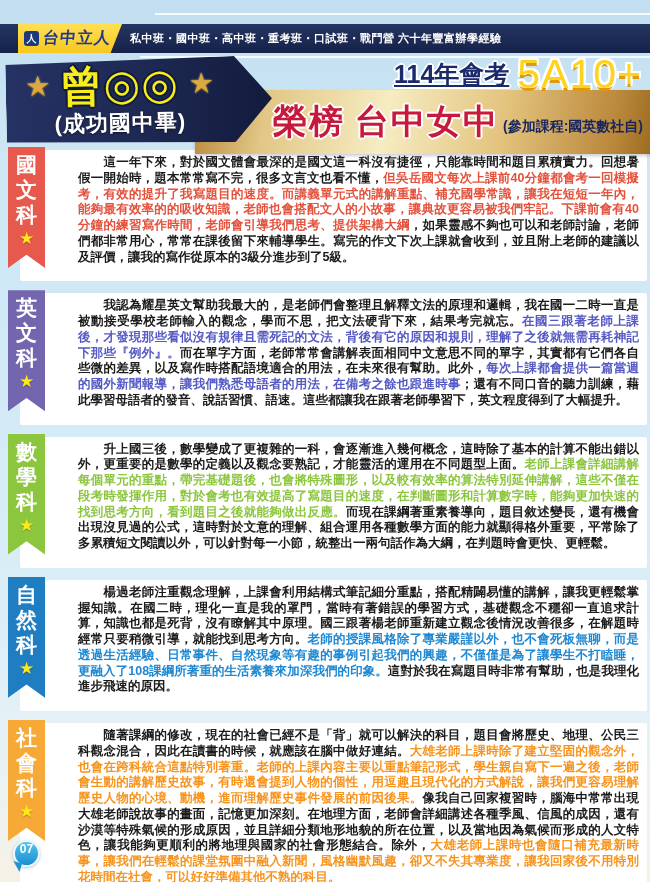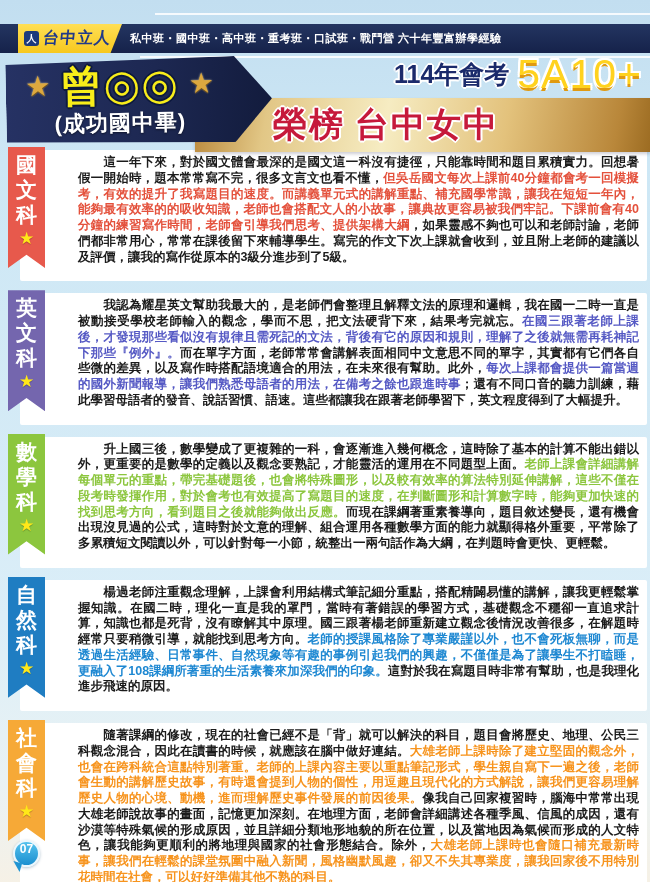--- a/index.html
+++ b/index.html
@@ -29,32 +29,32 @@
   .logo-mark {
     width:15px; height:15px; background:#1d3a7c; border-radius:3px; color:#fff;
     font-size:10px; font-weight:900; display:flex; align-items:center; justify-content:center; flex:0 0 auto;
   }
   .logo-text { color:#20398a; font-size:16px; font-weight:900; transform:skewX(-6deg); letter-spacing:1px; white-space:nowrap; }
   .tagline { color:#fff; font-size:11px; font-weight:bold; margin-left:130px; letter-spacing:.5px; white-space:nowrap; }
 
   
   .header { position:absolute; top:56px; left:0; right:0; height:96px; z-index:2; }
   .gold-ribbon {
-    position:absolute; left:195px; right:0; top:42px; height:54px; z-index:1;
+    position:absolute; left:195px; right:0; top:34px; height:64px; z-index:1;
     background:linear-gradient(100deg,#b9873a 0%,#e2c786 16%,#f6ecc2 42%,#e3c27c 68%,#b9873a 92%,#9c6c22 100%);
     display:flex; align-items:center; padding-left:78px;
     box-shadow:0 2px 3px rgba(60,60,90,.25);
   }
   .honor-text { font-size:34px; font-weight:900; color:#c6193b; letter-spacing:2px; white-space:nowrap;
     text-shadow:-2px 0 #fff,2px 0 #fff,0 -2px #fff,0 2px #fff,-1px -1px #fff,1px 1px #fff,1px -1px #fff,-1px 1px #fff; }
   .honor-text .gap { display:inline-block; width:10px; }
   .courses { font-size:14px; font-weight:900; color:#17265e; margin-left:4px; margin-top:10px; white-space:nowrap; }
   .exam-line { position:absolute; top:-5px; right:8px; display:flex; align-items:center; gap:8px; z-index:2; }
   .exam-year { font-size:25px; font-weight:900; color:#1b2a6b;
-    text-shadow:-2px 0 #fff,2px 0 #fff,0 -2px #fff,0 2px #fff,-1px -1px #fff,1px 1px #fff,1px -1px #fff,-1px 1px #fff; }
+    text-shadow:-2px 0 #fff,2px 0 #fff,0 -2px #fff,0 2px #fff,-1px -1px #fff,1px 1px #fff,1px -1px #fff,-1px 1px #fff;text-decoration:underline; }
   .exam-score { font-size:41px; font-weight:400; color:#ffd21e; letter-spacing:1px;
     text-shadow:-2px 0 #fff,2px 0 #fff,0 -2px #fff,0 3px 0 #e09a10,0 2px #fff,-2px -2px #fff,2px 2px #fff,2px -2px #fff,-2px 2px #fff; }
   .name-banner {
     position:absolute; left:6px; top:2px; width:266px; height:86px; z-index:3;
     background:linear-gradient(95deg,#263264 0%,#1d2852 55%,#121b3c 100%);
     clip-path:polygon(0 5%,86% 0,100% 50%,86% 100%,0 95%);
     transform:rotate(-1.2deg);
     display:flex; flex-direction:column; align-items:center; justify-content:center; padding-right:38px;
   }
   .name-row { display:flex; align-items:center; gap:10px; }
@@ -106,20 +106,21 @@
     <div class="logo">
       <span class="logo-mark">人</span>
       <span class="logo-text">台中立人</span>
     </div>
     <div class="tagline">私中班・國中班・高中班・重考班・口試班・戰鬥營 六十年豐富辦學經驗</div>
   </div>
 
   <div class="header">
     <div class="gold-ribbon">
       <span class="honor-text"><span>榮榜</span><span class="gap"></span><span>台中女中</span></span>
+      <span class="courses">(參加課程:國英數社自)</span>
     </div>
     <div class="exam-line">
       <span class="exam-year">114年會考</span>
       <span class="exam-score">5A10+</span>
     </div>
     <div class="name-banner">
       <div class="name-row">
         <span class="star">★</span>
         <span class="student-name">曾◎◎</span>
         <span class="star">★</span>

